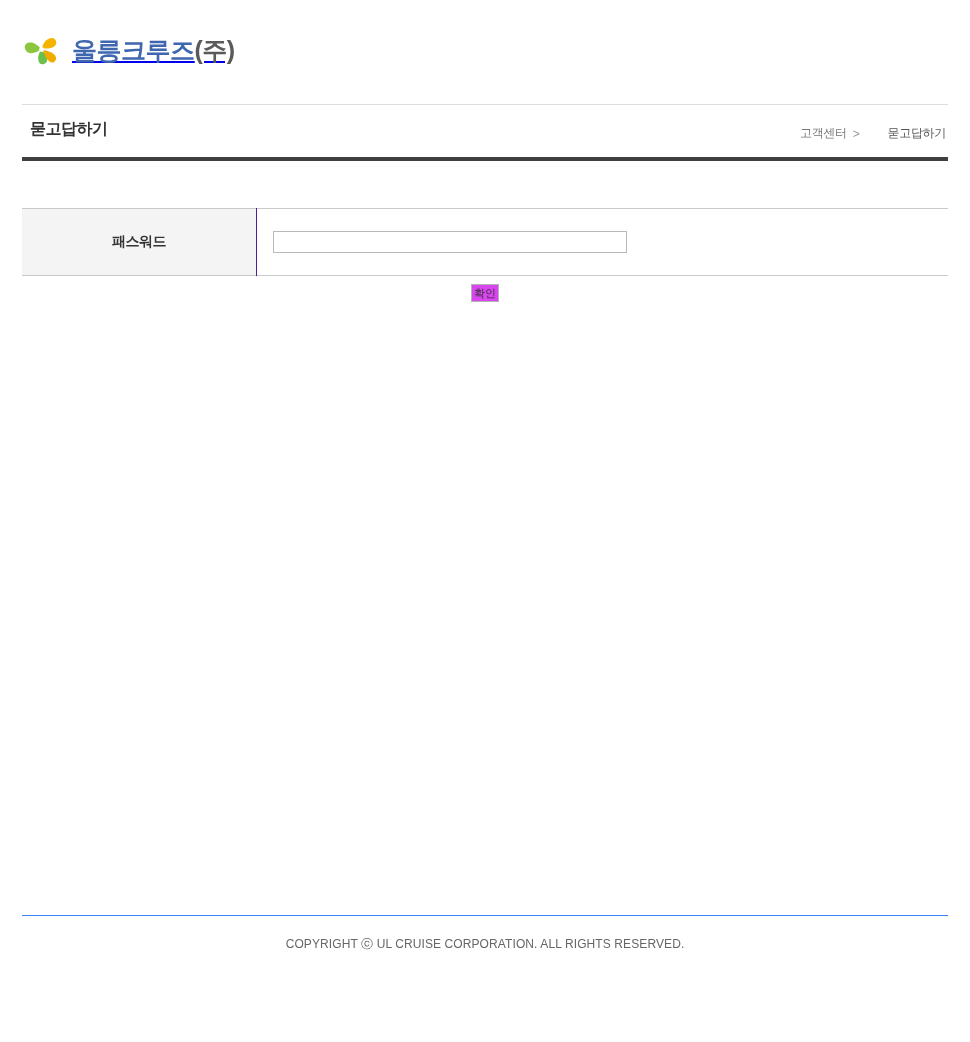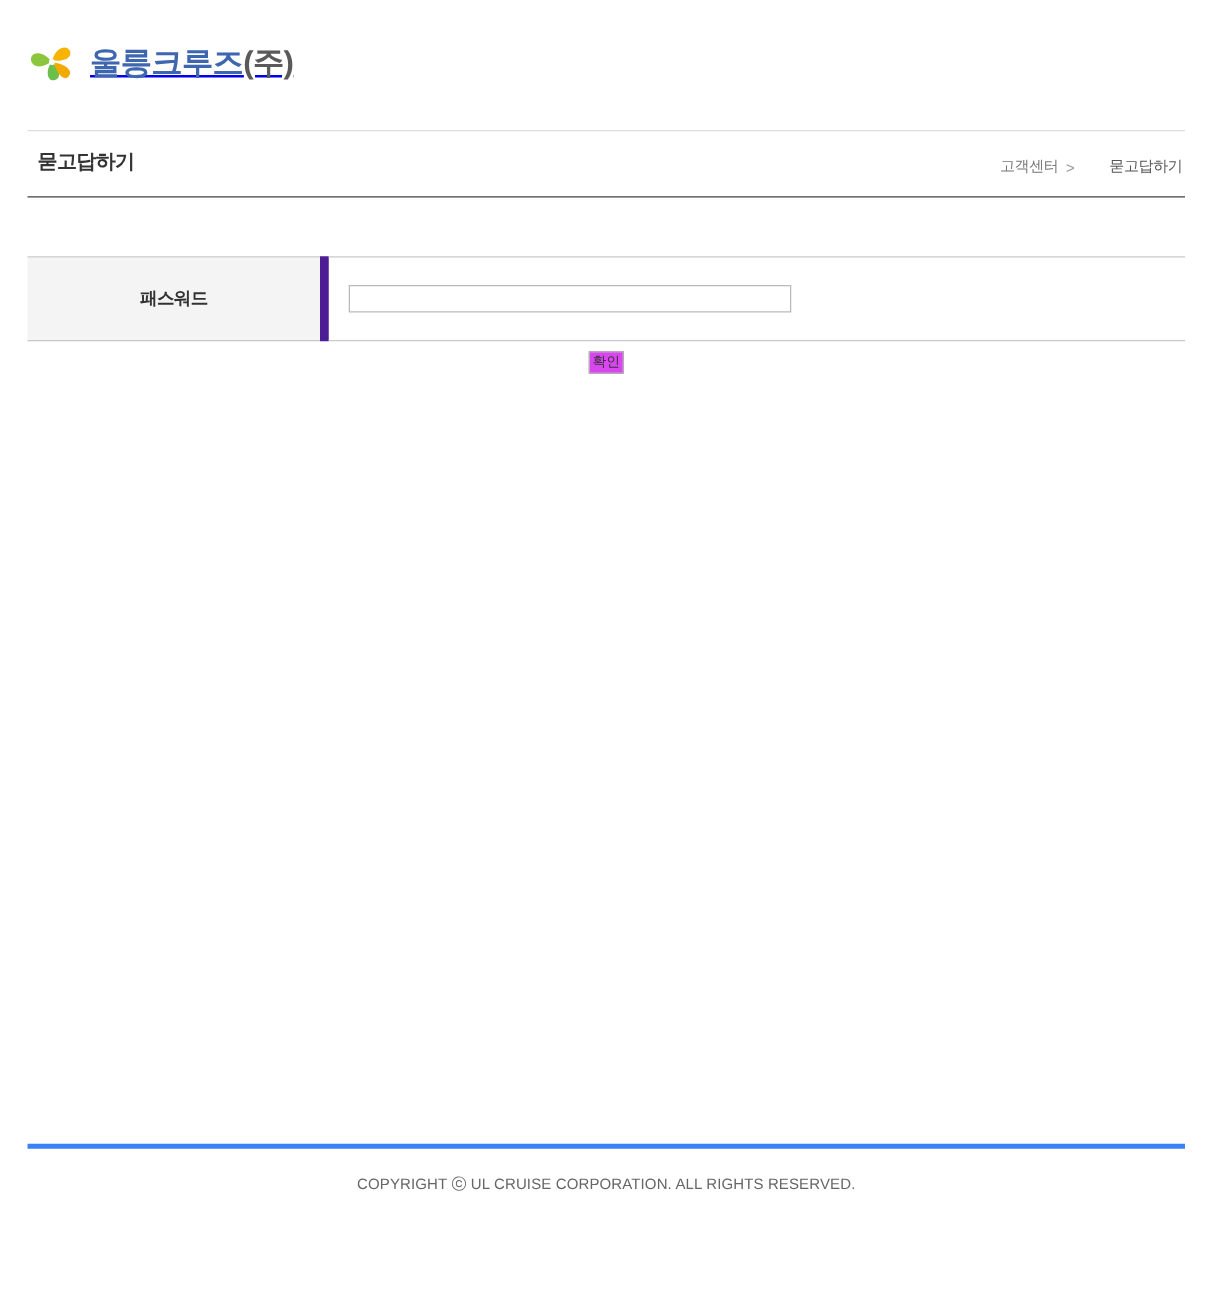--- a/index.html
+++ b/index.html
@@ -49,21 +49,21 @@
   }
   .logo-text .blue { color: #3f67b0; }
   .logo-text .grey { color: #5a5a5a; }
 
   
   .title-bar {
     position: relative;
     margin: 0 22px;
     height: 52px;
     border-top: 1px solid #dddddd;
-    border-bottom: 1px solid #404040;
+    border-bottom: 4px solid #404040;
     background: #ffffff;
   }
   .page-title {
     position: absolute;
     left: 8px;
     top: 14px;
     font-size: 16px;
     font-weight: bold;
     color: #333333;
     letter-spacing: -0.5px;
@@ -94,21 +94,21 @@
   .pw-table {
     width: 100%;
     border-collapse: collapse;
     border-top: 1px solid #c9c9c9;
     border-bottom: 1px solid #c9c9c9;
     table-layout: fixed;
   }
   .pw-table th {
     width: 232px;
     background: #f4f4f4;
-    border-right: 7px solid #4c1d95;
+    border-right: 1px solid #4c1d95;
     text-align: center;
     font-size: 14px;
     font-weight: bold;
     color: #333333;
     height: 64px;
     letter-spacing: -0.5px;
   }
   .pw-table td {
     padding-left: 16px;
     height: 64px;
@@ -142,21 +142,21 @@
     font-family: "Liberation Sans", sans-serif;
     cursor: pointer;
   }
 
   
   .footer {
     position: absolute;
     left: 22px;
     right: 22px;
     top: 915px;
-    border-top: 4px solid #3b82f6;
+    border-top: 1px solid #3b82f6;
   }
   .copyright {
     text-align: center;
     font-size: 12px;
     color: #666666;
     padding-top: 20px;
     letter-spacing: 0.1px;
   }
 </style>
 </head>

